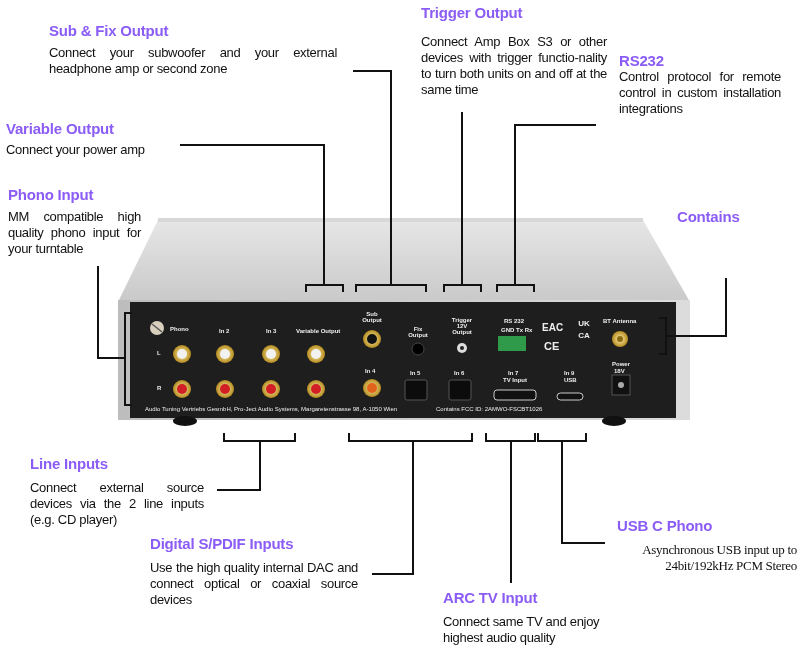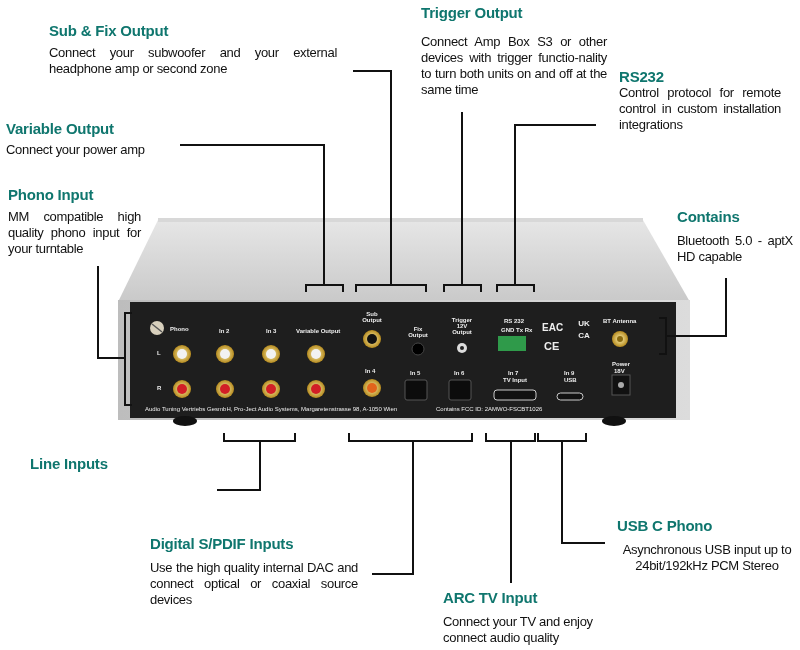--- a/index.html
+++ b/index.html
@@ -1,18 +1,18 @@
 <!DOCTYPE html>
 <html><head>
 <meta charset="utf-8">
 <style>
   html,body{margin:0;padding:0;background:#fff;}
   body{width:800px;height:650px;position:relative;overflow:hidden;font-family:"Liberation Sans","DejaVu Sans",sans-serif;color:#111;}
   .callout{position:absolute;}
-  .callout h3{margin:0;font-size:15px;font-weight:bold;letter-spacing:-0.2px;color:#0f766e;}
+  .callout h3{margin:0;font-size:15px;font-weight:bold;letter-spacing:-0.2px;color:#8b5cf6;}
   .callout p{margin:6px 0 0 0;font-size:13px;line-height:16px;color:#111;text-align:justify;letter-spacing:-0.3px;}
   svg#lines{position:absolute;left:0;top:0;}
   .device{position:absolute;}
   .lbl{position:absolute;color:#eee;font-size:6px;font-weight:bold;text-align:center;white-space:nowrap;}
 </style>
 </head>
 <body>
 
 <svg class="device" width="800" height="650" style="left:0;top:0;">
   <defs>
@@ -154,43 +154,43 @@
 </svg>
 
 <div class="callout" style="left:49px;top:22px;width:288px;">
   <h3>Sub &amp; Fix Output</h3>
   <p>Connect your subwoofer and your external headphone amp or second zone</p>
 </div>
 <div class="callout" style="left:421px;top:4px;width:186px;">
   <h3>Trigger Output</h3>
   <p style="margin-top:13px;">Connect Amp Box S3 or other devices with trigger functio-nality to turn both units on and off at the same time</p>
 </div>
-<div class="callout" style="left:619px;top:68px;width:162px;">
+<div class="callout" style="left:619px;top:52px;width:162px;">
   <h3>RS232</h3>
   <p style="margin-top:0;">Control protocol for remote control in custom installation integrations</p>
 </div>
 <div class="callout" style="left:6px;top:120px;width:175px;">
   <h3>Variable Output</h3>
   <p style="margin-top:5px;">Connect your power amp</p>
 </div>
 <div class="callout" style="left:8px;top:186px;width:133px;">
   <h3>Phono Input</h3>
   <p>MM compatible high quality phono input for your turntable</p>
 </div>
 <div class="callout" style="left:677px;top:208px;width:116px;">
   <h3>Contains</h3>
-  <p style="margin-top:8px;">Bluetooth 5.0 - aptX HD capable</p>
 </div>
 <div class="callout" style="left:30px;top:455px;width:174px;">
   <h3>Line Inputs</h3>
+  <p style="margin-top:8px;">Connect external source devices via the 2 line inputs (e.g. CD player)</p>
 </div>
 <div class="callout" style="left:150px;top:535px;width:208px;">
   <h3>Digital S/PDIF Inputs</h3>
   <p style="margin-top:8px;">Use the high quality internal DAC and connect optical or coaxial source devices</p>
 </div>
 <div class="callout" style="left:617px;top:517px;width:180px;">
   <h3>USB C Phono</h3>
-  <p style="margin-top:8px;text-align:center;">Asynchronous USB input up to 24bit/192kHz PCM Stereo</p>
+  <p style="margin-top:8px;text-align:right;font-family:Liberation Serif, serif;">Asynchronous USB input up to 24bit/192kHz PCM Stereo</p>
 </div>
 <div class="callout" style="left:443px;top:589px;width:180px;">
   <h3>ARC TV Input</h3>
-  <p style="margin-top:8px;text-align:left;">Connect your TV and enjoy connect audio quality</p>
+  <p style="margin-top:8px;text-align:left;">Connect same TV and enjoy highest audio quality</p>
 </div>
 
 </body></html>

